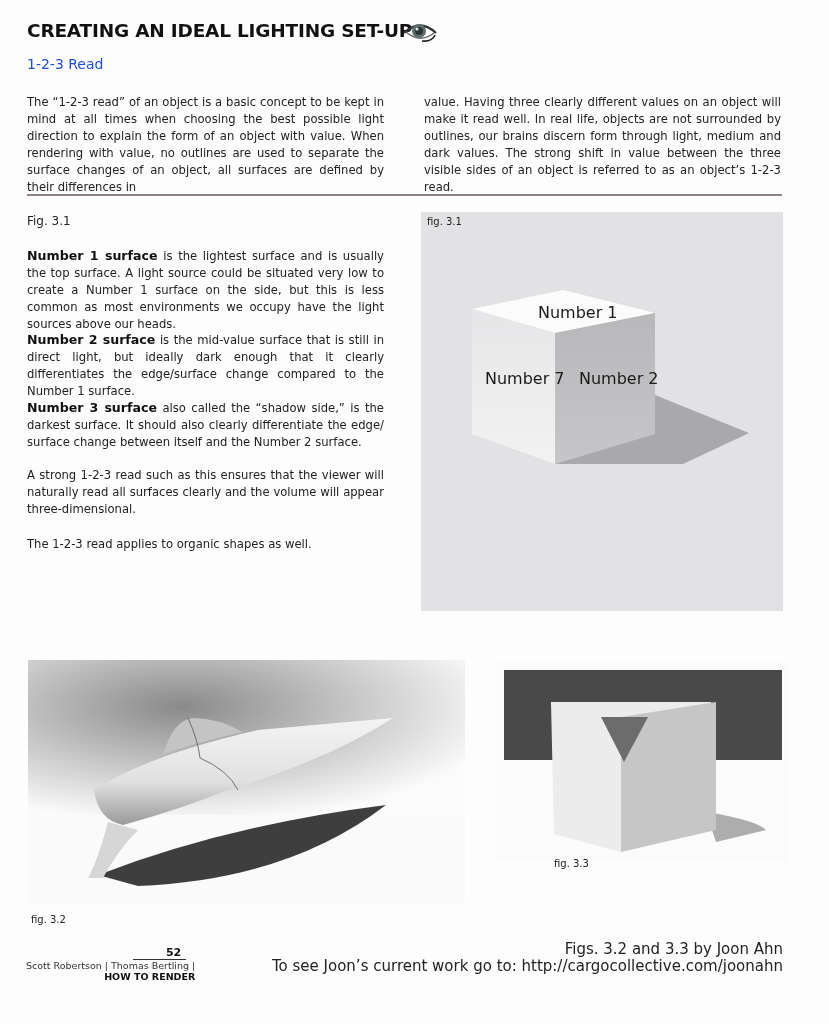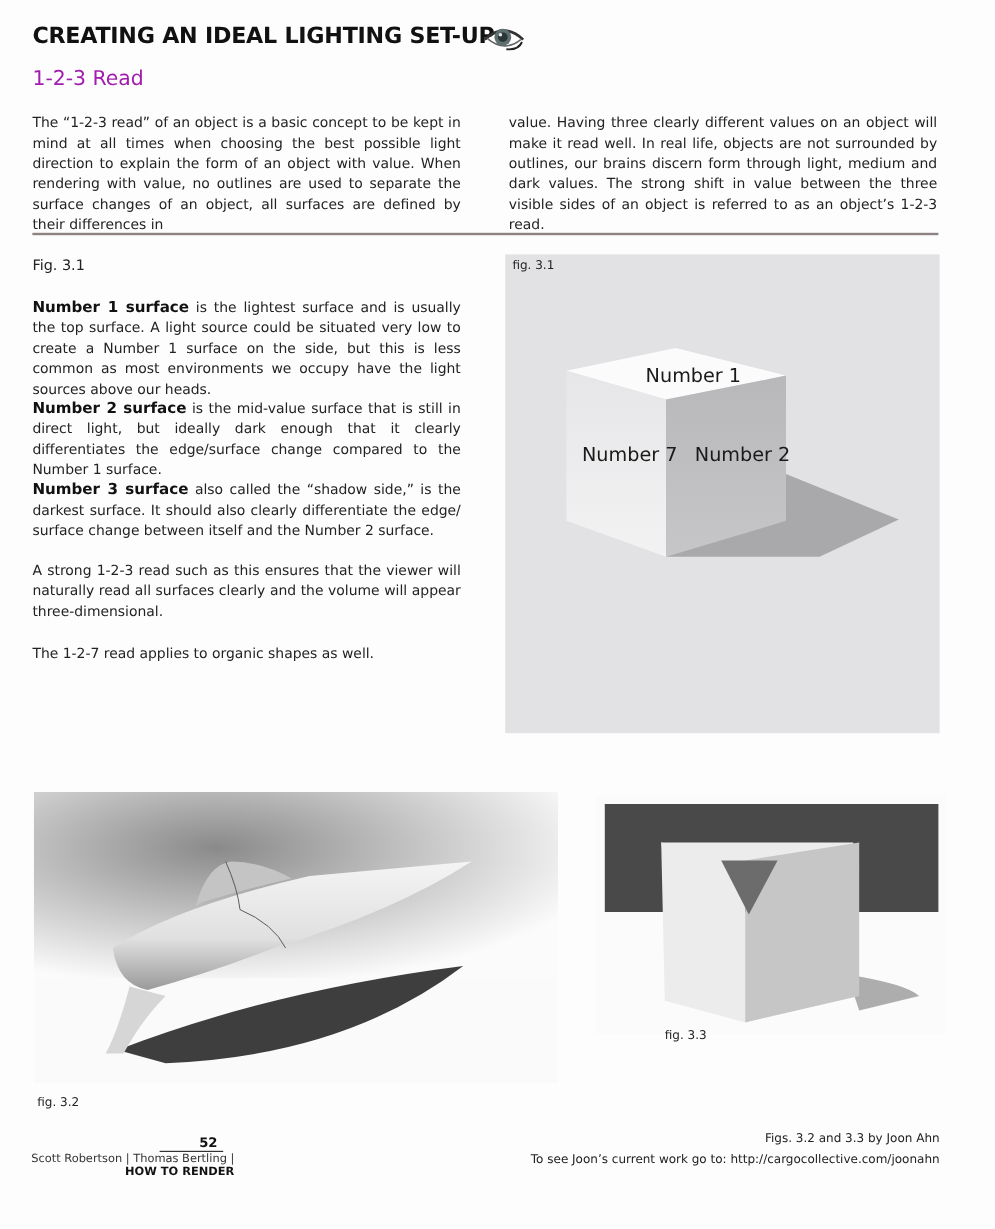--- a/index.html
+++ b/index.html
@@ -7,42 +7,42 @@
     width: 829px; height: 1024px; position: relative; overflow: hidden;
     background: #fdfdfd; color: #1a1a1a;
     font-family: "DejaVu Sans", "Liberation Sans", sans-serif;
   }
   .abs { position: absolute; }
   .title {
     left: 27px; top: 20px; font-size: 18.5px; font-weight: bold;
     letter-spacing: -0.2px; color: #111; white-space: nowrap;
   }
   .eye { left: 402px; top: 20px; width: 36px; height: 24px; }
-  .subtitle { left: 27px; top: 56px; font-size: 17px; color: #a21caf; }
+  .subtitle { left: 27px; top: 56px; font-size: 14px; color: #1d4ed8; }
   .para {
     font-size: 11.6px; line-height: 17px; text-align: justify; color: #222;
   }
   .para b { font-weight: bold; color: #111; font-size: 12.6px; }
   .intro-left { left: 27px; top: 94px; width: 357px; }
   .intro-right { left: 424px; top: 94px; width: 357px; }
   .rule { left: 27px; top: 194px; width: 755px; height: 1.5px; background: #8f8284; }
   .figref { left: 27px; top: 214px; font-size: 12px; color: #222; }
   .p1 { left: 27px; top: 247px; width: 357px; }
   .p2 { left: 27px; top: 331px; width: 357px; }
   .p3 { left: 27px; top: 399px; width: 357px; }
   .p4 { left: 27px; top: 467px; width: 357px; }
   .p5 { left: 27px; top: 536px; width: 357px; }
   .fig1 { left: 421px; top: 212px; width: 362px; height: 399px; background: #e2e2e4; overflow: hidden; }
   .fig1 .cap { left: 6px; top: 4px; font-size: 10px; color: #222; }
   .cube-label { font-size: 16px; color: #1a1a1a; white-space: nowrap; }
   .fig2 { left: 28px; top: 660px; width: 437px; height: 243px; overflow: hidden; }
   .fig2cap { left: 31px; top: 914px; font-size: 10px; color: #222; }
   .fig3 { left: 496px; top: 662px; width: 292px; height: 200px; overflow: hidden; }
   .fig3cap { left: 521px; top: 858px; font-size: 10px; color: #222; margin-left: 33px; }
-  .credit { right: 46px; top: 941px; text-align: right; font-size: 10px; line-height: 17px; color: #222; }
+  .credit { right: 46px; top: 941px; text-align: right; font-size: 15px; line-height: 17px; color: #222; }
   .footer { left: 26px; top: 946px; font-size: 9.5px; color: #333; white-space: nowrap; display: flex; align-items: flex-end; flex-direction: column; }
   .footer .pnum { font-weight: bold; font-size: 11px; color: #111; margin-right: 14px; }
   .footer .line { width: 53px; height: 1px; background: #333; margin-right: 9px; }
   .footer .book { font-weight: bold; color: #111; padding-left: 21px; }
 </style>
 </head>
 <body>
 
 <div class="abs title">CREATING AN IDEAL LIGHTING SET-UP</div>
 <svg class="abs eye" viewBox="0 0 36 24">
@@ -58,21 +58,21 @@
 <div class="abs para intro-left">The “1-2-3 read” of an object is a basic concept to be kept in mind at all times when choosing the best possible light direction to explain the form of an object with value. When rendering with value, no outlines are used to separate the surface changes of an object, all surfaces are defined by their differences in</div>
 <div class="abs para intro-right">value. Having three clearly different values on an object will make it read well. In real life, objects are not surrounded by outlines, our brains discern form through light, medium and dark values. The strong shift in value between the three visible sides of an object is referred to as an object’s 1-2-3 read.</div>
 <div class="abs rule"></div>
 
 <div class="abs figref">Fig. 3.1</div>
 
 <div class="abs para p1"><b>Number 1 surface</b><span> is the lightest surface and is usually the top surface. A light source could be situated very low to create a Number 1 surface on the side, but this is less common as most environments we occupy have the light sources above our heads.</span></div>
 <div class="abs para p2"><b>Number 2 surface</b><span> is the mid-value surface that is still in direct light, but ideally dark enough that it clearly differentiates the edge/surface change compared to the Number 1 surface.</span></div>
 <div class="abs para p3"><b>Number 3 surface</b><span> also called the “shadow side,” is the darkest surface. It should also clearly differentiate the edge/ surface change between itself and the Number 2 surface.</span></div>
 <div class="abs para p4">A strong 1-2-3 read such as this ensures that the viewer will naturally read all surfaces clearly and the volume will appear three-dimensional.</div>
-<div class="abs para p5">The 1-2-7 read applies to organic shapes as well.</div>
+<div class="abs para p5">The 1-2-3 read applies to organic shapes as well.</div>
 
 <div class="abs fig1">
   <svg class="abs" style="left:0;top:0" width="362" height="399" viewBox="0 0 362 399">
     <defs>
       <linearGradient id="g2" x1="0" y1="0" x2="0" y2="1">
         <stop offset="0" stop-color="#e6e6e8"></stop>
           <stop offset="1" stop-color="#f2f2f3"></stop>
       </linearGradient>
       <linearGradient id="g3" x1="0" y1="0" x2="0" y2="1">
         <stop offset="0" stop-color="#b8b8bb"></stop>

